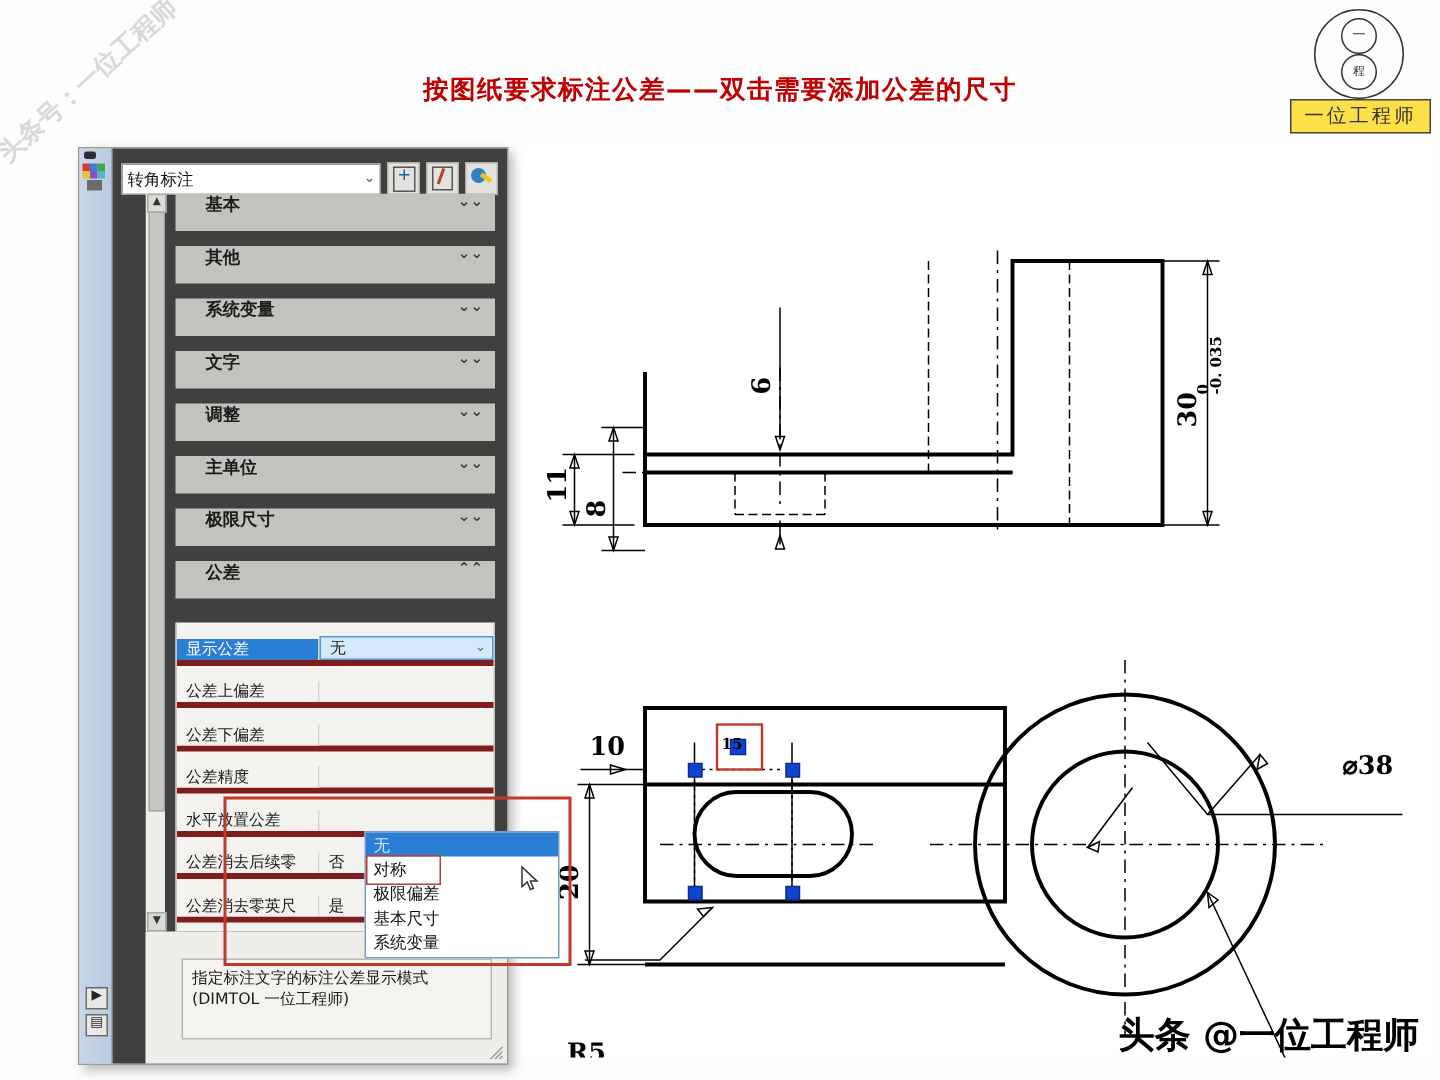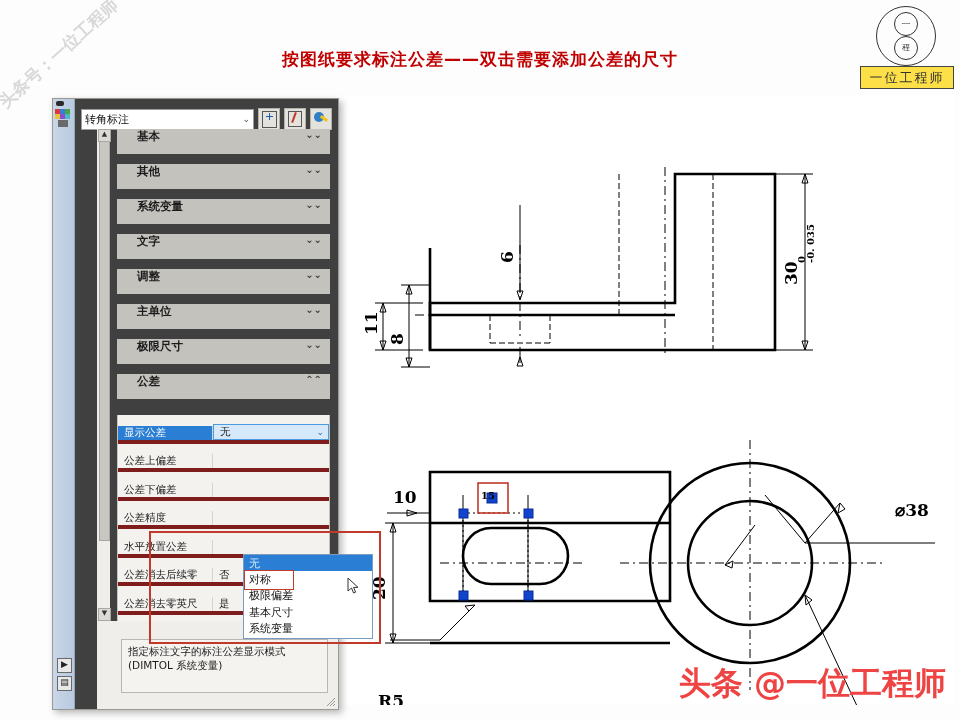--- a/index.html
+++ b/index.html
@@ -47,21 +47,21 @@
   }
   
   .wm-left{
     position:absolute;left:-6px;top:96px;
     color:#d8d8d8;font-size:17px;font-weight:bold;
     transform:rotate(-42deg);transform-origin:left top;
     white-space:nowrap;
   }
   .wm-right{
     position:absolute;right:14px;bottom:14px;
-    color:#ef4444;font-size:32px;font-weight:bold;white-space:nowrap;
+    color:#000000;font-size:24px;font-weight:bold;white-space:nowrap;
   }
   
   .canvas{
     position:absolute;left:335px;top:95px;width:620px;height:610px;
     background:#ffffff;
   }
   
   .palette{
     position:absolute;left:52px;top:98px;width:285px;height:610px;
     background:#eceae4;
@@ -467,21 +467,21 @@
             </div>
             <div class="prow">
               <div class="k">公差消去后续零</div>
               <div class="v">是</div>
             </div>
           </div>
         </div>
       </div>
 
       <div class="pal-status">
-        <div class="box">指定标注文字的标注公差显示模式 (DIMTOL 系统变量)</div>
+        <div class="box">指定标注文字的标注公差显示模式 (DIMTOL 一位工程师)</div>
         <svg class="pal-grip" viewBox="0 0 12 12">
           <path d="M11,3 L3,11" stroke="#999" stroke-width="1" fill="none"></path>
           <path d="M11,6 L6,11" stroke="#999" stroke-width="1" fill="none"></path>
           <path d="M11,9 L9,11" stroke="#999" stroke-width="1" fill="none"></path>
         </svg>
       </div>
     </div>
 
     <div class="redbox"></div>
 

